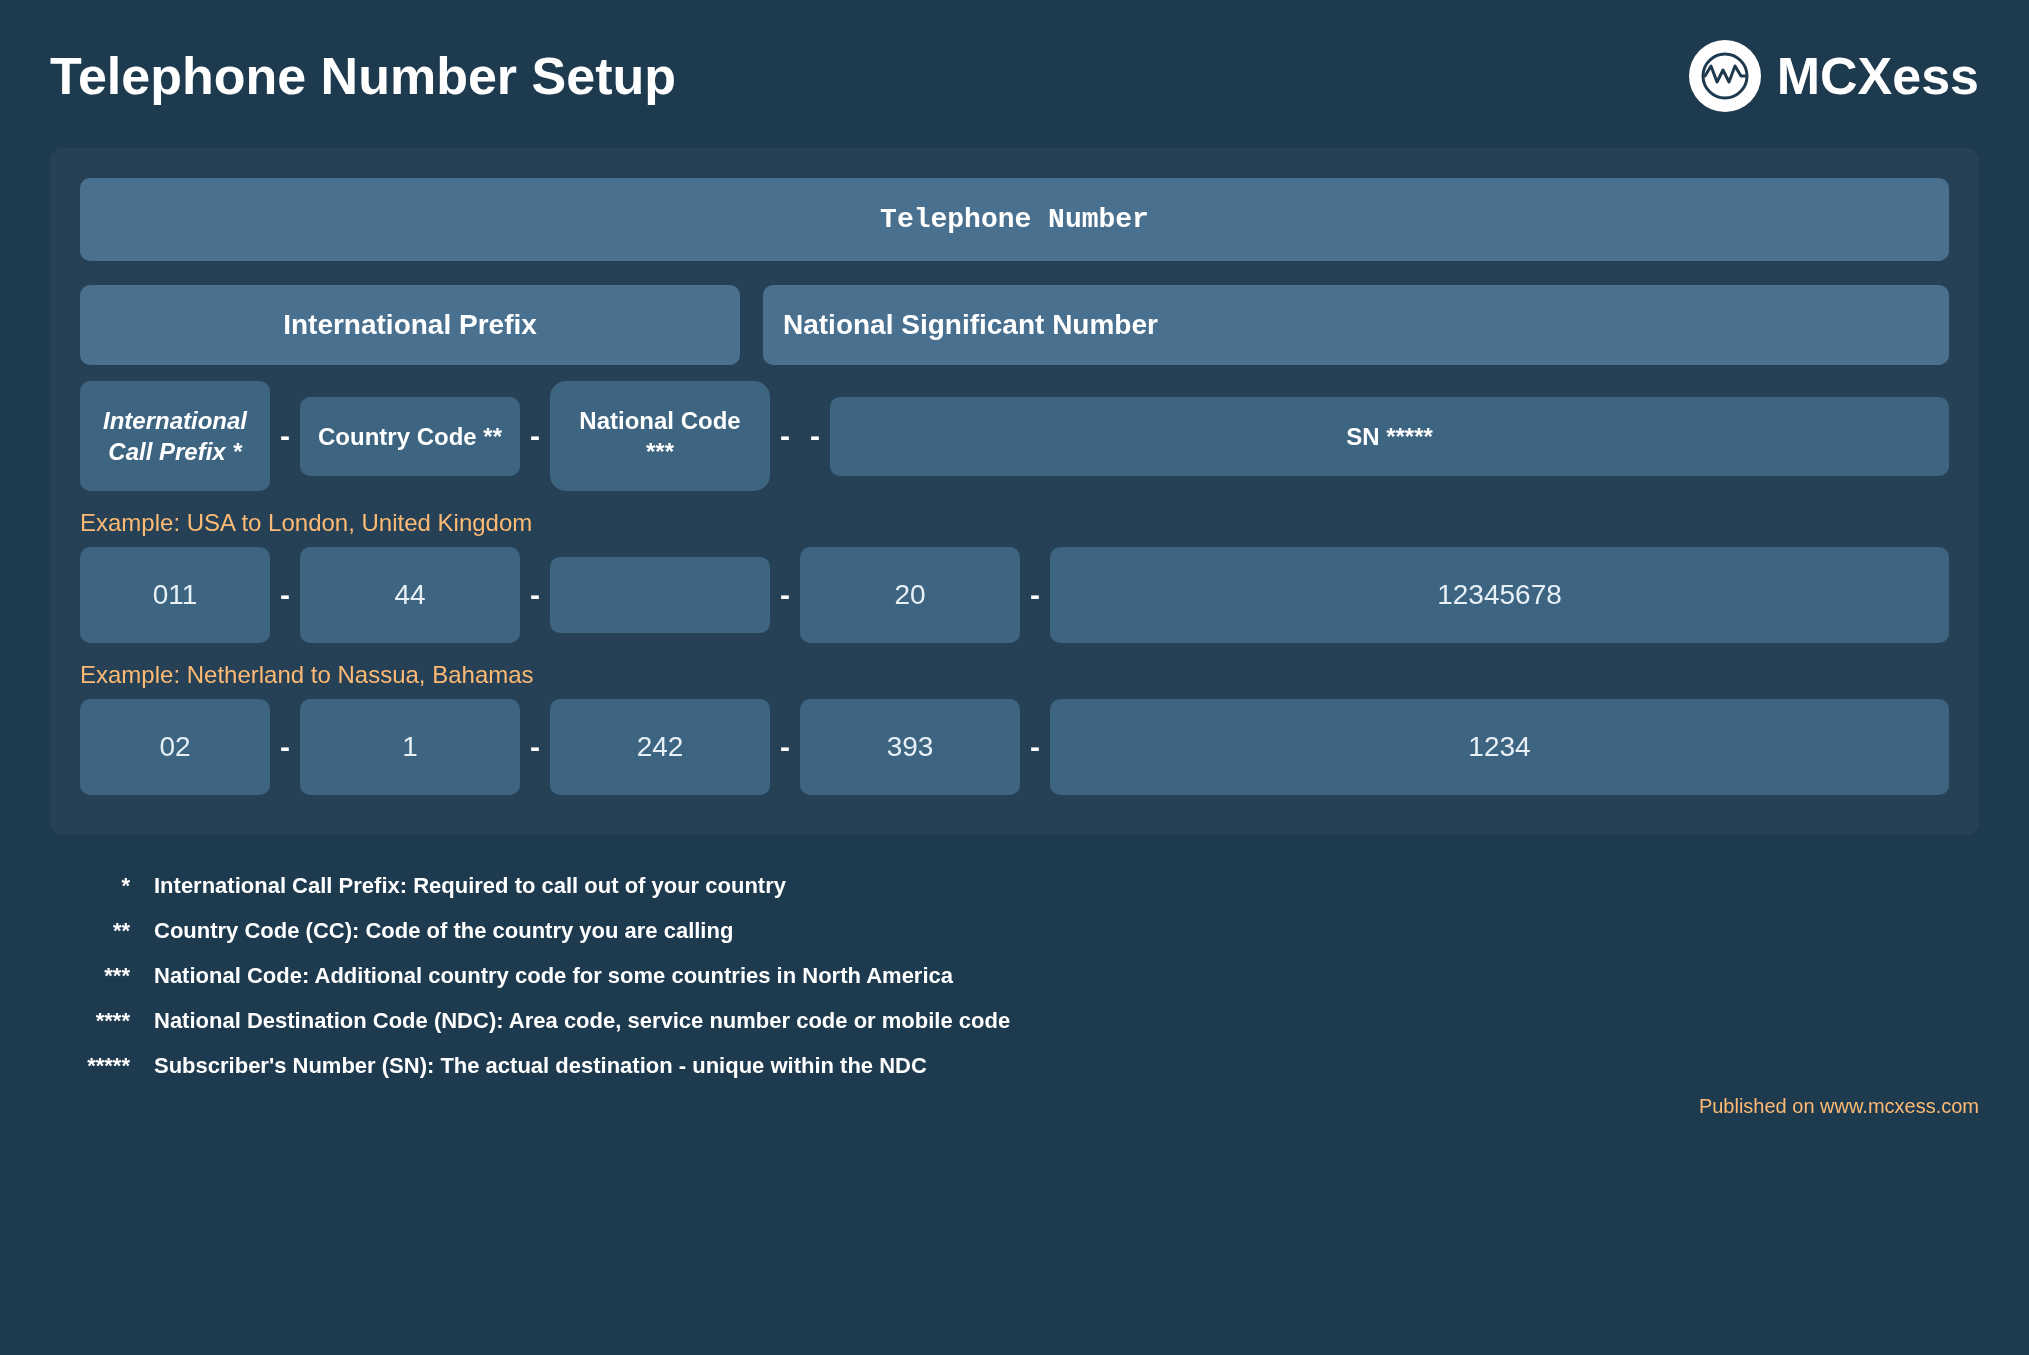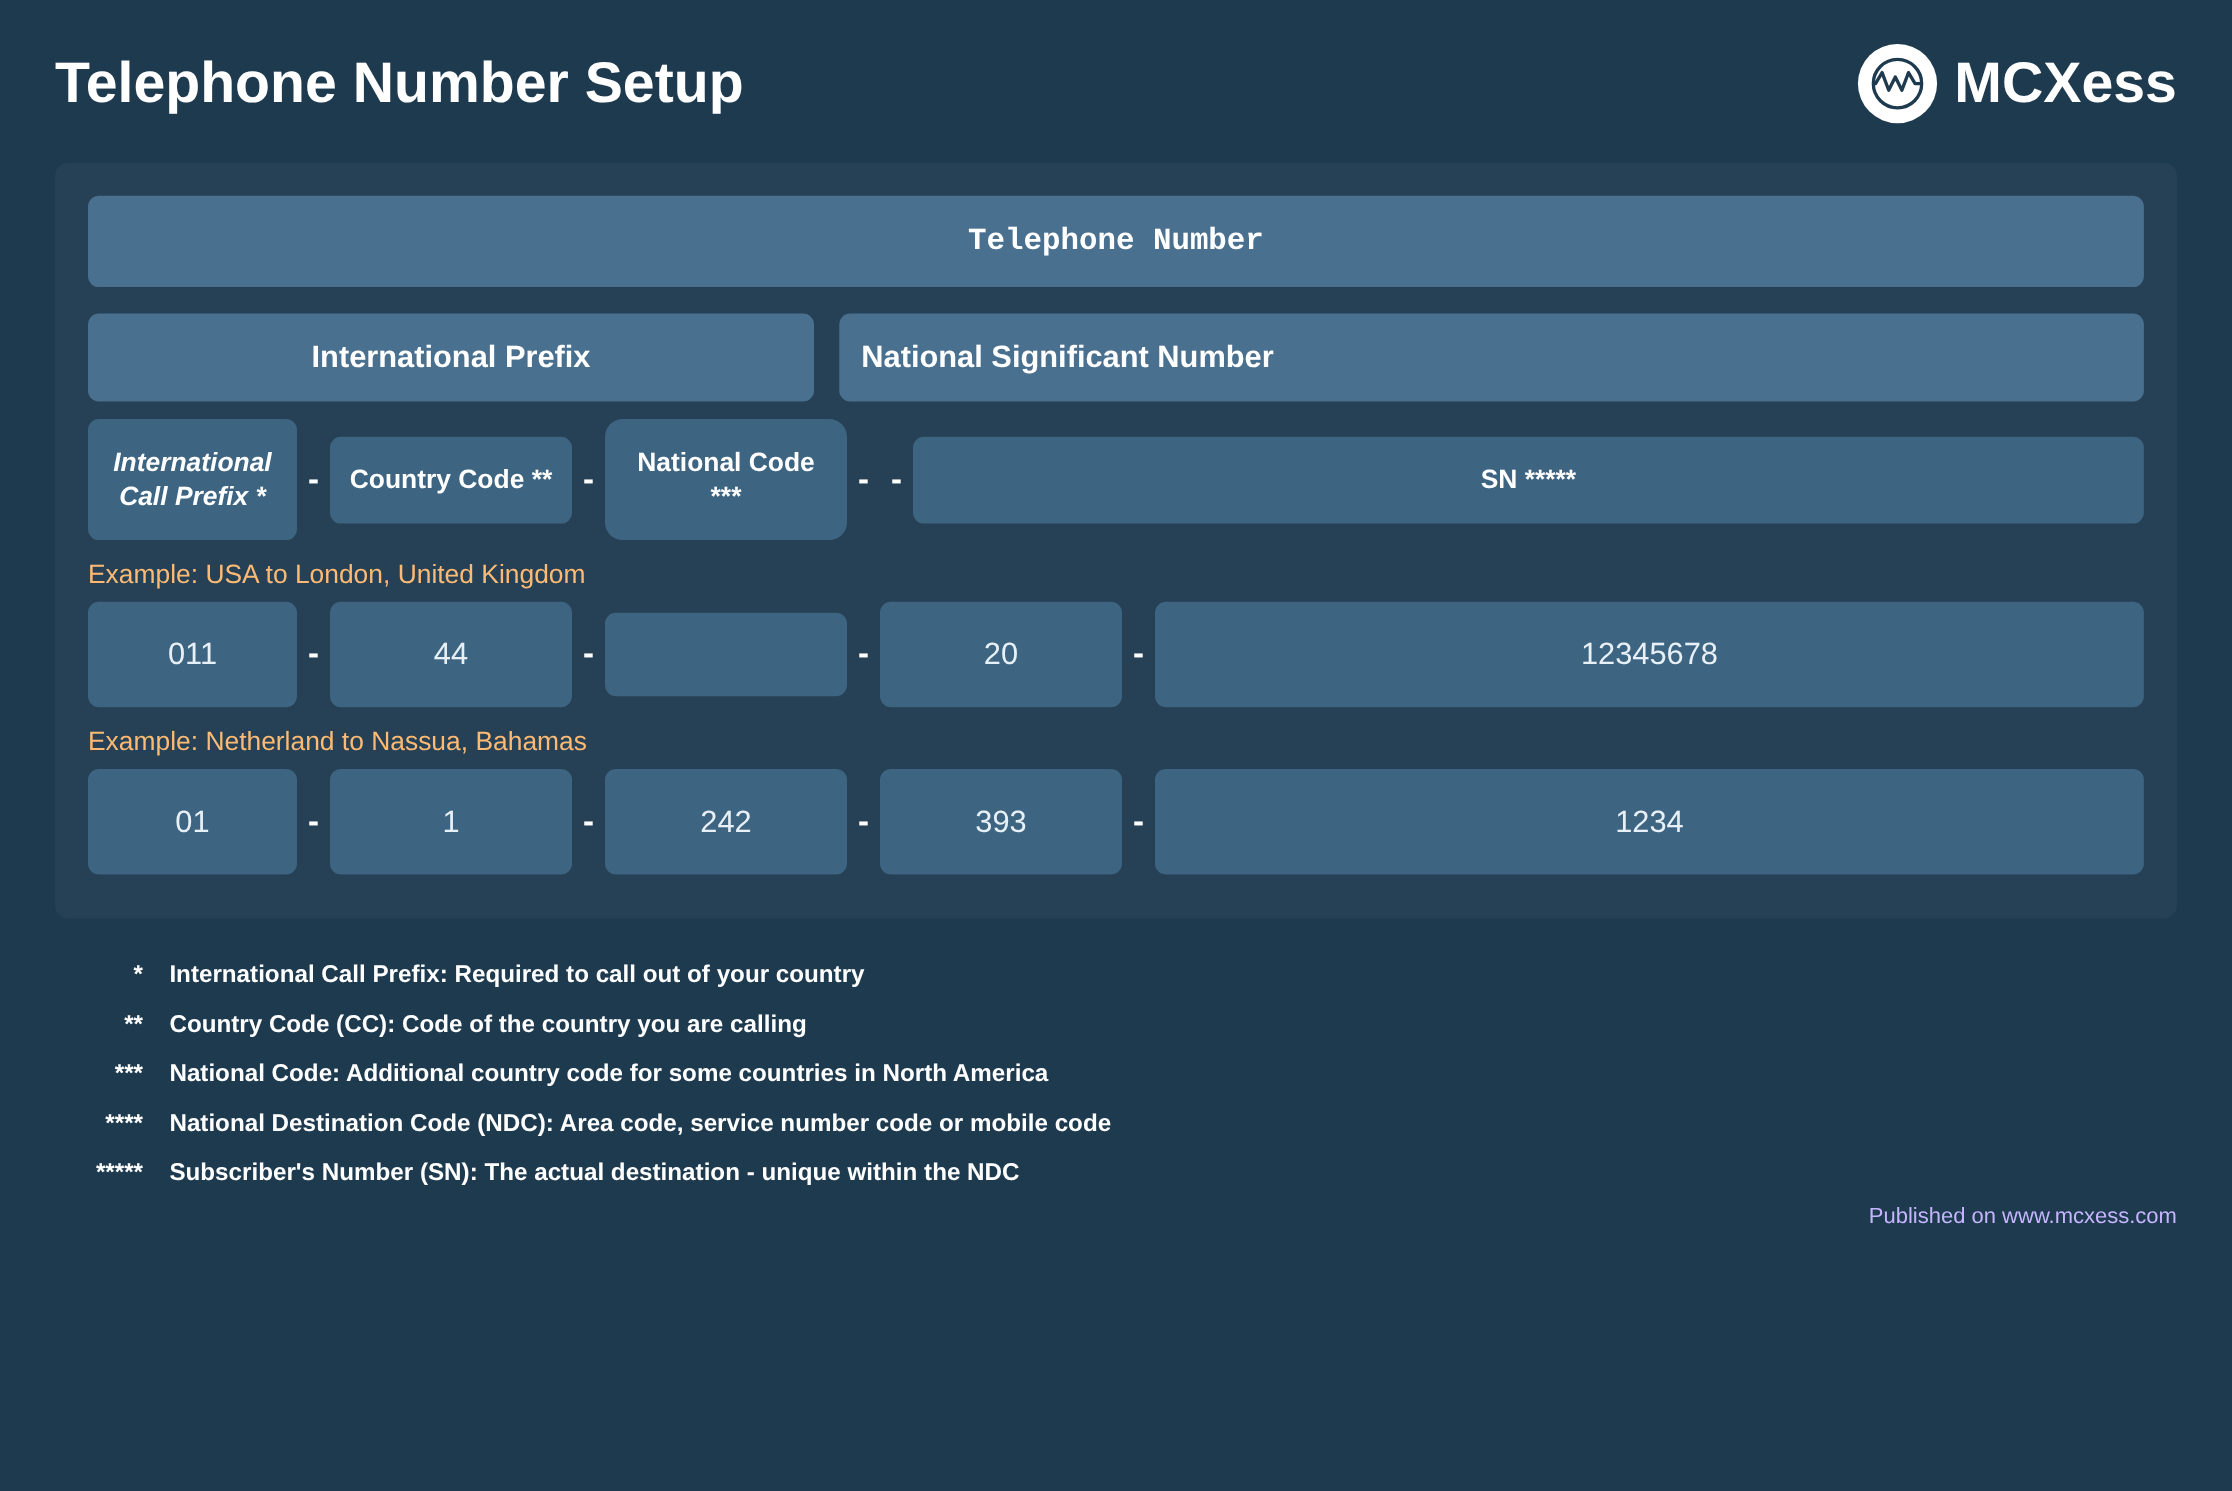--- a/index.html
+++ b/index.html
@@ -182,21 +182,21 @@
     .fn-text {
       font-size: 22px;
       font-weight: 700;
       color: #ffffff;
       line-height: 1.4;
     }
 
     .published {
       text-align: right;
       font-size: 20px;
-      color: #c4b5fd;
+      color: #fdba74;
       margin-top: 10px;
     }
   </style>
 </head>
 <body>
 
 <div class="header">
   <h1 class="page-title">Telephone Number Setup</h1>
   <div class="logo">
     <div class="logo-icon">
@@ -245,21 +245,21 @@
     <div class="data-cell-empty data-nc" style="flex:0 0 220px;">&nbsp;</div>
     <span class="col-sep">-</span>
     <div class="data-cell data-ndc">20</div>
     <span class="col-sep">-</span>
     <div class="data-cell data-sn">12345678</div>
   </div>
 
   <div class="example-label">Example: Netherland to Nassua, Bahamas</div>
 
   <div class="data-row">
-    <div class="data-cell data-icp">01</div>
+    <div class="data-cell data-icp">02</div>
     <span class="col-sep">-</span>
     <div class="data-cell data-cc">1</div>
     <span class="col-sep">-</span>
     <div class="data-cell" style="flex:0 0 220px;">242</div>
     <span class="col-sep">-</span>
     <div class="data-cell data-ndc">393</div>
     <span class="col-sep">-</span>
     <div class="data-cell data-sn">1234</div>
   </div>
 

